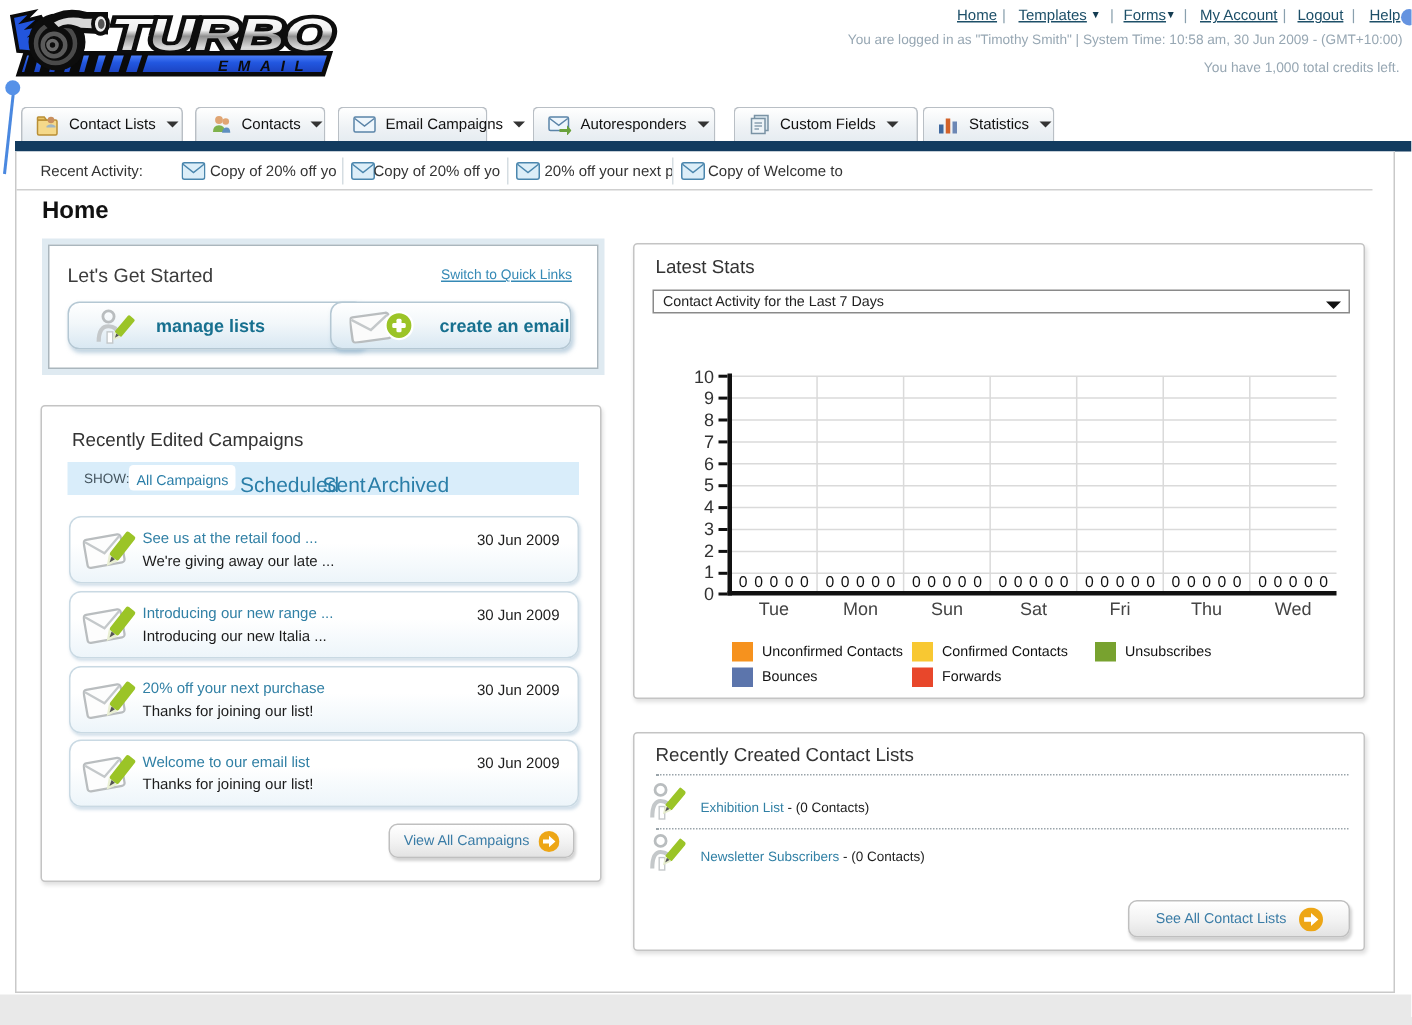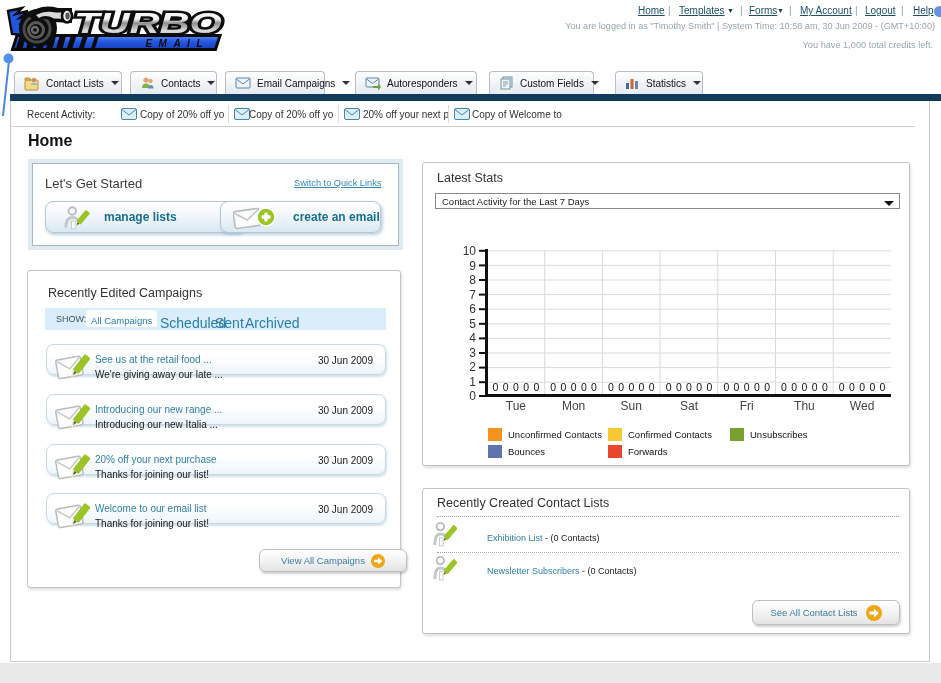--- a/index.html
+++ b/index.html
@@ -49,21 +49,21 @@
 
 .panel { background:#fff; border:1px solid #c4c4c4; border-radius:3px;
   box-shadow:1px 2px 3px rgba(0,0,0,.13); }
 #camp-title { left:48px; top:286px; font-size:12.5px; color:#333; }
 #filterbar { left:45px; top:308px; width:341px; height:22px; background:#d9edfa;
   font-size:10px; color:#2a7ea8; }
 #filterbar .show { position:absolute; left:11px; top:6px; font-size:9px; color:#44545e; }
 .chip { position:absolute; top:2px; height:17px; background:#fff; border-radius:3px;
   padding:4.5px 5px 0 5px; color:#2a7ea8; font-size:9.5px; }
 .flink { position:absolute; top:6.5px; color:#2a7ea8; font-size:14px; }
-.card { left:46px; width:340px; height:31px; border:1px solid #c9d9e3; border-radius:8px;
+.card { left:46px; width:340px; height:45px; border:1px solid #c9d9e3; border-radius:8px;
   background:linear-gradient(#ffffff 40%,#edf5fa); box-shadow:1px 1.5px 2px rgba(170,195,215,.5); }
 .card .ct { position:absolute; left:48px; top:9px; font-size:10px; color:#3180a5; }
 .card .cs { position:absolute; left:48px; top:23.5px; font-size:10px; color:#1c1c1c; }
 .card .cd { position:absolute; right:12px; top:10px; font-size:10px; color:#1c1c1c; }
 .card svg { position:absolute; left:8px; top:6px; }
 .okbtn { border:1px solid #bfbfbf; border-radius:6px;
   background:linear-gradient(#ffffff,#f2f2f2 55%,#e3e3e3);
   box-shadow:1px 2px 2px rgba(0,0,0,.18);
   font-size:9.5px; color:#3a7ca6; display:flex; align-items:center; justify-content:center; white-space:nowrap; }
 
@@ -72,21 +72,21 @@
   background:#fff; font-size:9.5px; color:#222; padding:2px 0 0 6px; }
 #statsel .selarr { position:absolute; right:5px; top:6.5px; width:0; height:0;
   border-left:5px solid transparent; border-right:5px solid transparent; border-top:5px solid #111; }
 
 .lsq { width:14px; height:13px; }
 .ltx { font-size:9.5px; color:#111; position:absolute; }
 
 #cl-title { left:437px; top:496px; font-size:12.5px; color:#333; }
 .dotline { left:437px; width:462px; height:1px; border-top:1px dotted #9aa4aa; }
 .clitem { font-size:9px; color:#1c1c1c; white-space:nowrap; }
-.clitem a { color:#3180a5; text-decoration:none;margin-left:20px; }
+.clitem a { color:#3180a5; text-decoration:none; }
 </style>
 </head>
 <body>
 <div class="abs" id="pagebottom"></div>
 
 <svg class="abs" style="left:0;top:3px" width="232" height="52" viewBox="0 0 232 52">
  <defs>
   <linearGradient id="chrome" x1="0" y1="0" x2="0" y2="1">
    <stop offset="0" stop-color="#ffffff"></stop>
         <stop offset=".40" stop-color="#f0f0f0"></stop>
@@ -176,21 +176,21 @@
       <path d="M1.5 2 L8 7 L14.5 2" fill="none" stroke="#5a84a8"></path>
     </svg>
  Email Campaigns<span class="arr"></span></div>
 <div class="abs tab" style="left:355px;width:122px">
  <svg width="16" height="13" viewBox="0 0 16 13">
       <rect x="1" y="1" width="13" height="9" rx="1" fill="#eef6fc" stroke="#5a84a8"></rect>
       <path d="M1.5 2 L7.5 6.5 L13.5 2" fill="none" stroke="#5a84a8"></path>
       <path d="M8 9 L13 9 L13 6.5 L16 10 L13 13.5 L13 11 L8 11 Z" fill="#6aa23c"></path>
     </svg>
  Autoresponders<span class="arr"></span></div>
-<div class="abs tab" style="left:489px;width:105px">
+<div class="abs tab" style="left:489px;width:123px">
  <svg width="15" height="14" viewBox="0 0 15 14">
       <rect x="4" y="1" width="9" height="10" fill="#dce8f0" stroke="#7a93a5"></rect>
       <rect x="2" y="3" width="9" height="10" fill="#eef4f8" stroke="#7a93a5"></rect>
       <line x1="4" y1="6" x2="9" y2="6" stroke="#8aa0b0"></line>
       <line x1="4" y1="8" x2="9" y2="8" stroke="#8aa0b0"></line>
       <line x1="4" y1="10" x2="7" y2="10" stroke="#8aa0b0"></line>
     </svg>
  Custom Fields<span class="arr"></span></div>
 <div class="abs tab" style="left:615px;width:88px">
  <svg width="15" height="14" viewBox="0 0 15 14">
@@ -330,21 +330,21 @@
       <g transform="rotate(38 24 16)">
         <rect x="20.5" y="2" width="7.5" height="20" rx="1.5" fill="#9bc427"></rect>
         <path d="M20.5 22 L28 22 L24.2 29 Z" fill="#e9efd2"></path>
         <path d="M22.8 22 L25.7 22 L24.2 26 Z" fill="#555"></path>
       </g>
     </svg>
  <span class="ct">Welcome to our email list</span>
  <span class="cs">Thanks for joining our list!</span>
  <span class="cd">30 Jun 2009</span>
 </div>
-<div class="abs okbtn" style="left:259px;top:549px;width:148px;height:23px">
+<div class="abs okbtn" style="left:259px;top:549px;width:124px;height:23px">
  <span>View All Campaigns</span>
  <svg style="margin-left:6px" width="14" height="14" viewBox="0 0 14 14">
       <circle cx="7" cy="7" r="7" fill="#eda616"></circle>
       <path d="M3 5.7 L7 5.7 L7 3.2 L11.3 7 L7 10.8 L7 8.3 L3 8.3 Z" fill="#fff"></path>
     </svg>
 </div>
 
 <div class="abs panel" style="left:422px;top:162px;width:488px;height:304px"></div>
 <div class="abs" id="stats-title">Latest Stats</div>
 <div class="abs" id="statsel">Contact Activity for the Last 7 Days<span class="selarr"></span></div>

